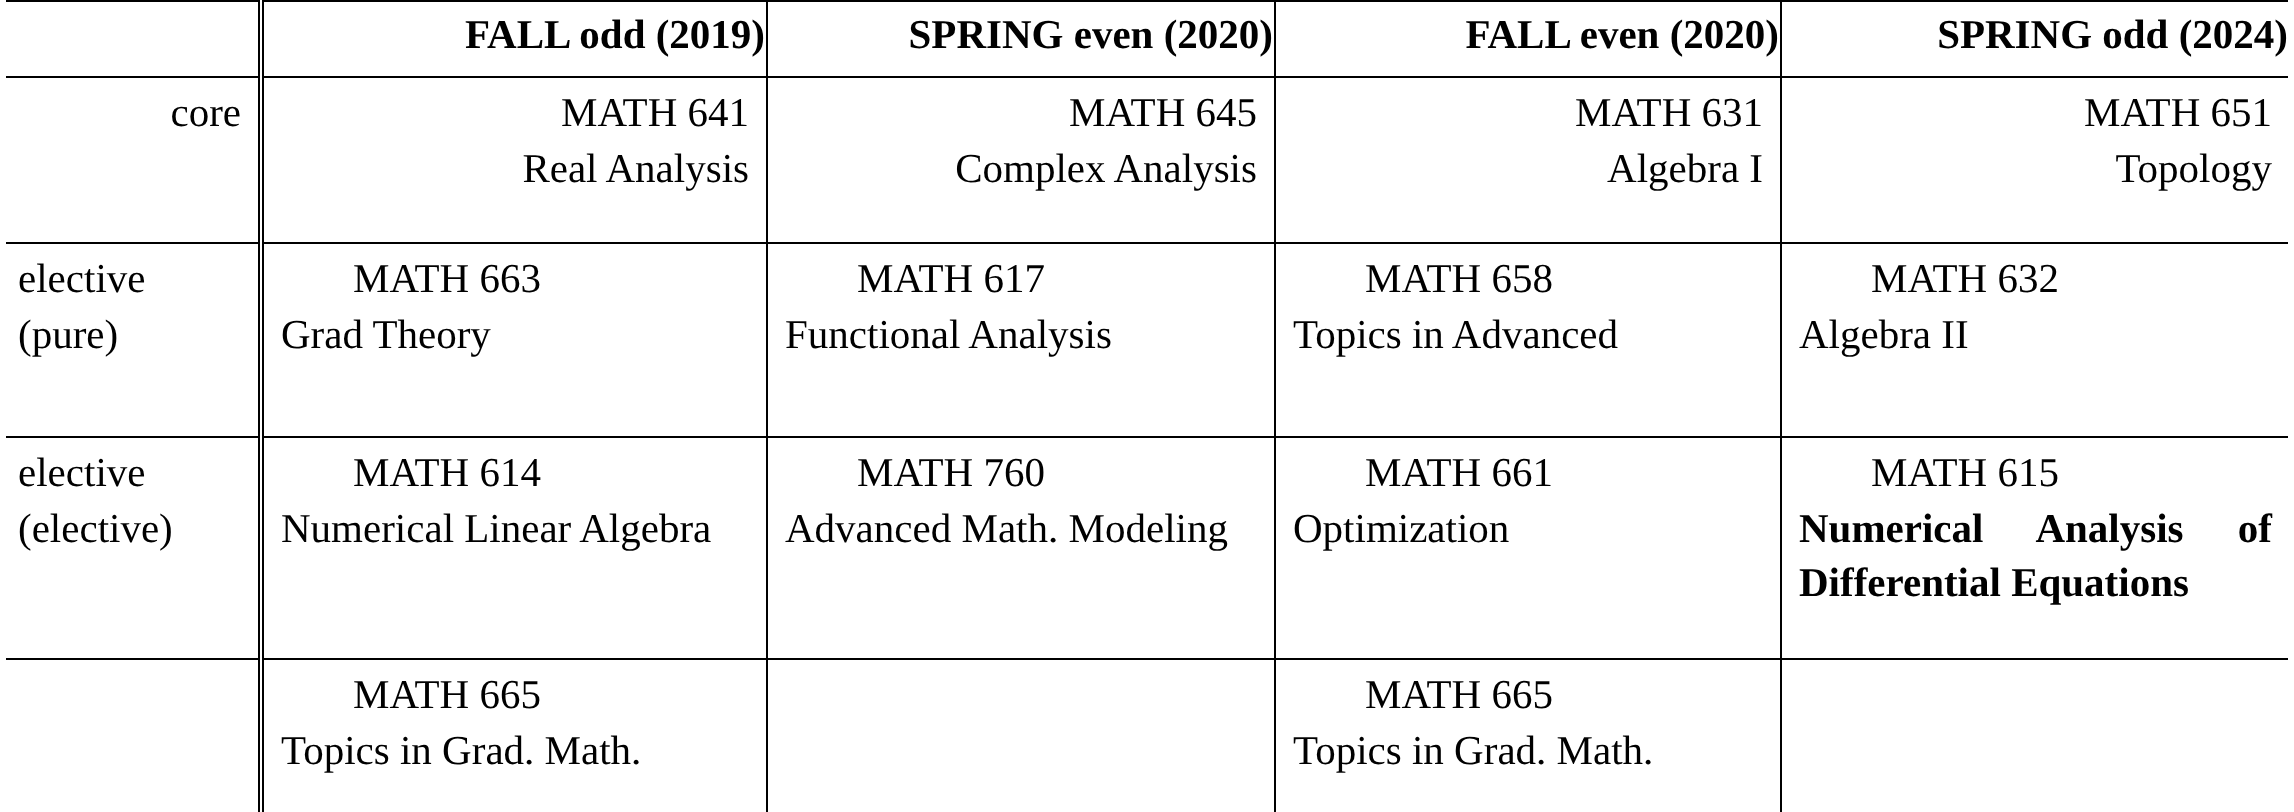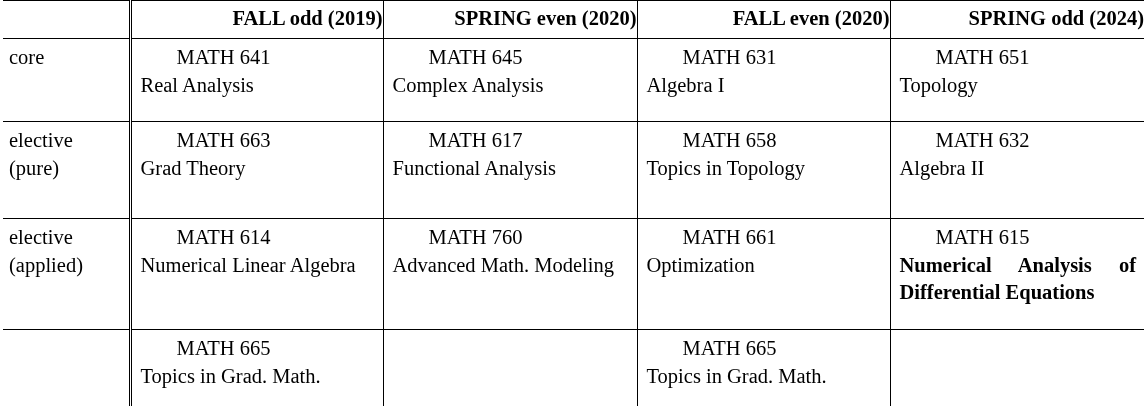--- a/index.html
+++ b/index.html
@@ -69,21 +69,21 @@
   tbody td.first-term {
     border-left: 3.5px double #000;
   }
   tbody td.term {
     border-left: 1.3px solid #000;
   }
   .code { display: block; white-space: nowrap; margin-left: 36px; }
   .title { display: block; }
   .title-j { display: block; text-align: justify; font-weight: bold; }
   .label-line { display: block; }
-  .r-core td { height: 72px; }
+  .r-core td { height: 72px; text-align: right; }
   .r-pure td { height: 86px; }
   .r-applied td { height: 100px; }
   .r-extra td { height: 82px; }
 </style>
 </head>
 <body>
 
 <div class="sheet">
   <table class="course-table">
     <colgroup>
@@ -135,32 +135,32 @@
         <td class="first-term">
           <span class="code">MATH 663</span>
           <span class="title">Grad Theory</span>
         </td>
         <td class="term">
           <span class="code">MATH 617</span>
           <span class="title">Functional Analysis</span>
         </td>
         <td class="term">
           <span class="code">MATH 658</span>
-          <span class="title">Topics in Topology</span>
+          <span class="title">Topics in Advanced</span>
         </td>
         <td class="term">
           <span class="code">MATH 632</span>
           <span class="title">Algebra II</span>
         </td>
       </tr>
 
       <tr class="r-applied">
         <td class="label-cell">
           <span class="label-line">elective</span>
-          <span class="label-line">(applied)</span>
+          <span class="label-line">(elective)</span>
         </td>
         <td class="first-term">
           <span class="code">MATH 614</span>
           <span class="title">Numerical Linear Algebra</span>
         </td>
         <td class="term">
           <span class="code">MATH 760</span>
           <span class="title">Advanced Math. Modeling</span>
         </td>
         <td class="term">

